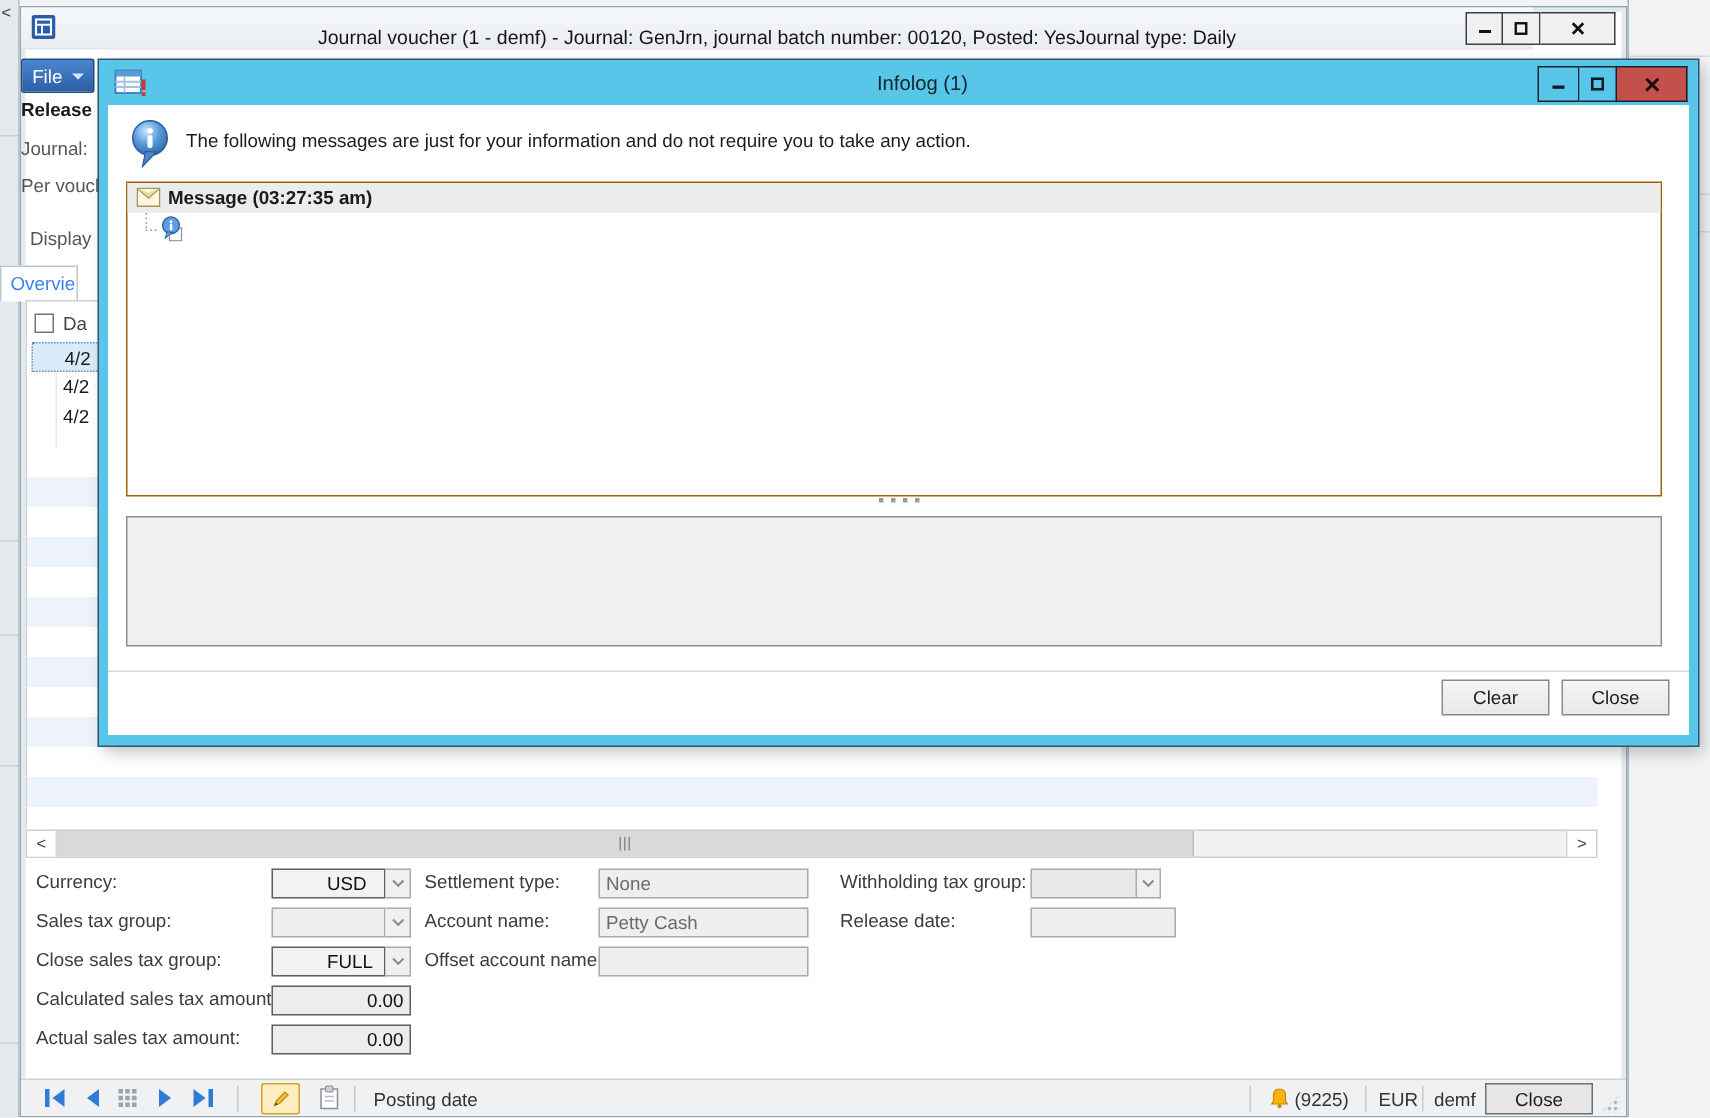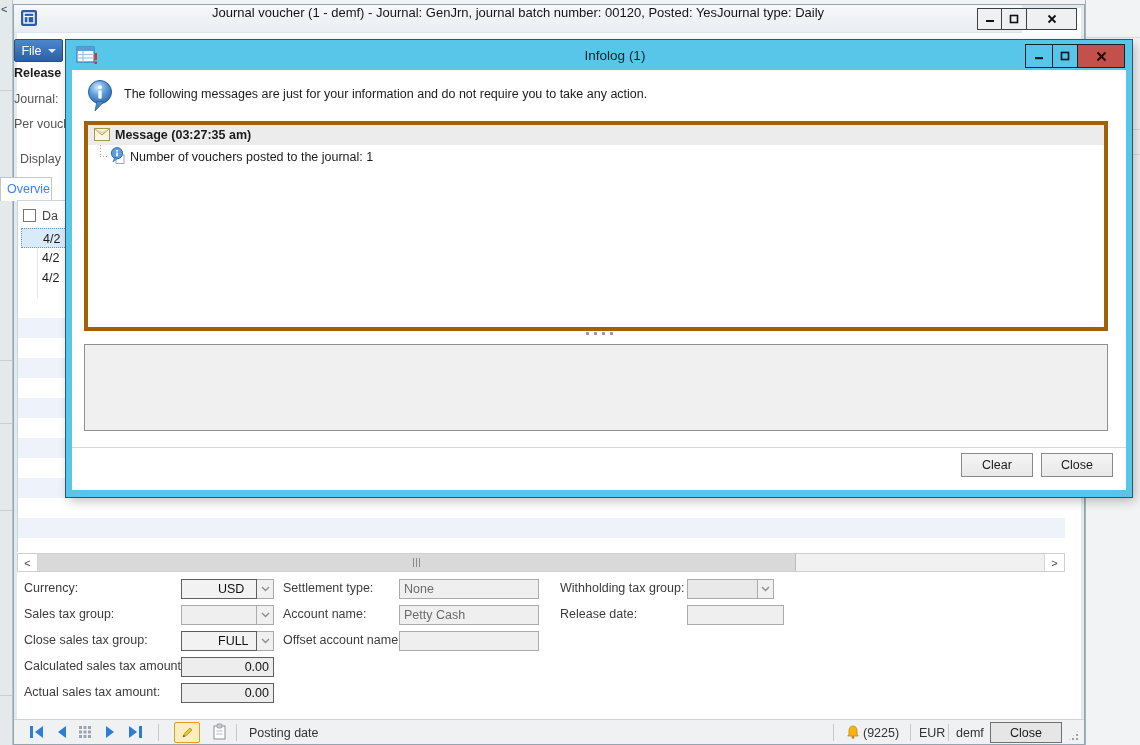--- a/index.html
+++ b/index.html
@@ -16,21 +16,21 @@
   #left-strip .seg-line { position:absolute; left:0; width:100%; height:1px; background:#c9d0d4; }
   #left-strip-chevron { position:absolute; left:1px; top:3px; font-size:11px; color:#33424c; }
   .shell-line { background:#d9dde0; height:1px; }
   #right-edge-line { left:1085px; top:0; width:1px; height:745px; background:#a7b3ba; }
 
   
   #main-window { left:13px; top:4px; width:1072px; height:741px; background:#ffffff;
     border:1px solid #93a5b1; box-shadow: inset 0 0 0 3px #e3eaee; }
   #main-titlebar { left:14px; top:5px; width:1008px; height:28px;
     background:linear-gradient(#f6f8fa,#e9edf1); border-bottom:1px solid #e0e5e9;
-    display:flex; align-items:flex-start; justify-content:center; }
+    display:flex; align-items:flex-end; justify-content:center; }
   #main-title { font-size:13px; color:#151515; }
   #main-window-icon { left:21px; top:10px; width:16px; height:16px; }
 
   .winbtn { position:absolute; top:8px; height:22px; background:#eef0f2; border:1px solid #3f3f3f;
     display:flex; align-items:center; justify-content:center; }
   .winbtn + .winbtn { border-left:none; }
 
   
   #file-button { left:14px; top:39px; width:49px; height:23px; border-radius:2px;
     background:linear-gradient(#4b87cd,#2c5fa8); border:1px solid #24507e; color:#ffffff;
@@ -93,21 +93,21 @@
   .dlg-btn { position:absolute; top:4px; height:24px; border:1px solid #14242c; background:#58c6e8;
     display:flex; align-items:center; justify-content:center; }
   #dlg-min { left:959px; width:28px; }
   #dlg-max { left:987px; width:25px; border-left:none; }
   #dlg-close { left:1012px; width:47px; background:#c4504b; border-left:none; }
 
   #infolog-body { position:absolute; left:6px; top:30px; width:1054px; height:420px; background:#ffffff; }
   #info-banner-icon { position:absolute; left:14px; top:9px; }
   #info-banner-text { position:absolute; left:52px; top:17px; color:#1b1b1b; }
 
-  #msg-panel { position:absolute; left:12px; top:51px; width:1024px; height:210px; background:#fff; border:4px solid #a16207; }
+  #msg-panel { position:absolute; left:12px; top:51px; width:1024px; height:210px; background:#fff; border:1px solid #a16207; }
   #msg-group-row { position:absolute; left:0; top:0; width:100%; height:20px; background:#ececec; }
   #msg-group-icon { position:absolute; left:6px; top:3px; }
   #msg-group-label { position:absolute; left:27px; top:3px; font-weight:bold; color:#1b1b1b; }
   #msg-connector-v { position:absolute; left:12px; top:20px; width:1px; height:11px;
     background-image:linear-gradient(#9a9a9a 50%, transparent 50%); background-size:1px 3px; }
   #msg-connector-h { position:absolute; left:12px; top:31px; width:9px; height:1px;
     background-image:linear-gradient(90deg,#9a9a9a 50%, transparent 50%); background-size:3px 1px; }
   #msg-item-icon { position:absolute; left:22px; top:22px; }
   #msg-item-text { position:absolute; left:42px; top:25px; color:#1b1b1b; }
 
@@ -388,21 +388,20 @@
         <span id="msg-group-label">Message (03:27:35 am)</span>
         <i id="msg-connector-v"></i>
         <i id="msg-connector-h"></i>
         <svg id="msg-item-icon" width="15" height="17" viewBox="0 0 15 17">
           <rect x="6" y="8" width="8" height="8.5" fill="#ffffff" stroke="#8a9098" stroke-width="0.8"></rect>
           <circle cx="7" cy="6.2" r="5.6" fill="#5d9ede" stroke="#2a5c9e" stroke-width="0.9"></circle>
           <polygon points="4.5,10.5 3,15 8,11" fill="#5d9ede" stroke="#2a5c9e" stroke-width="0.6"></polygon>
           <circle cx="7" cy="3.8" r="1" fill="#ffffff"></circle>
           <rect x="6.2" y="5.2" width="1.7" height="4.4" rx="0.8" fill="#ffffff"></rect>
         </svg>
-        <span id="msg-item-text">Number of vouchers posted to the journal: 1</span>
       </div>
 
       <div id="splitter-dots">
           <i></i>
           <i></i>
           <i></i>
           <i></i>
         </div>
 
       <div id="detail-panel"></div>

